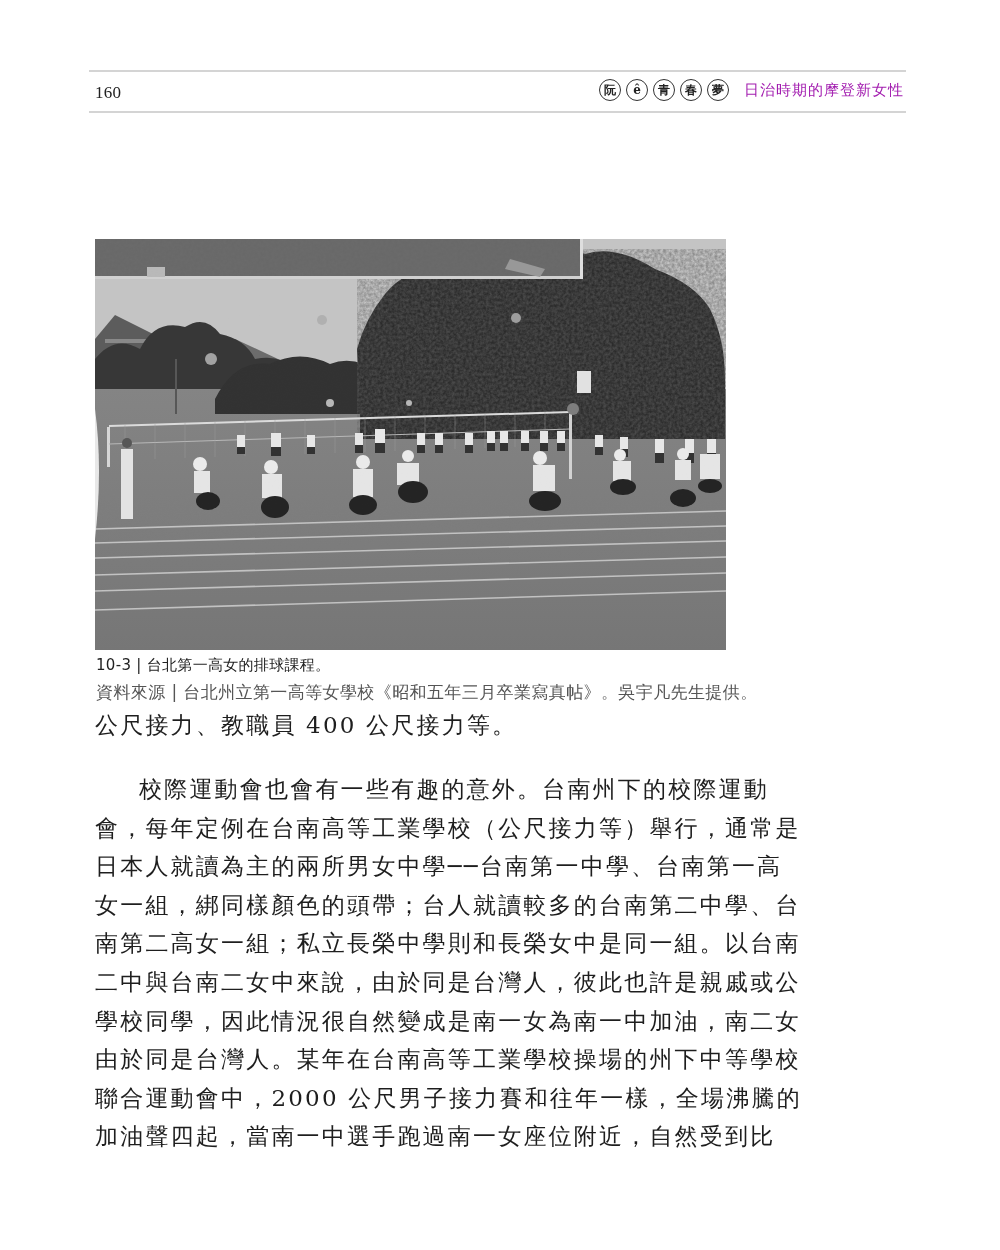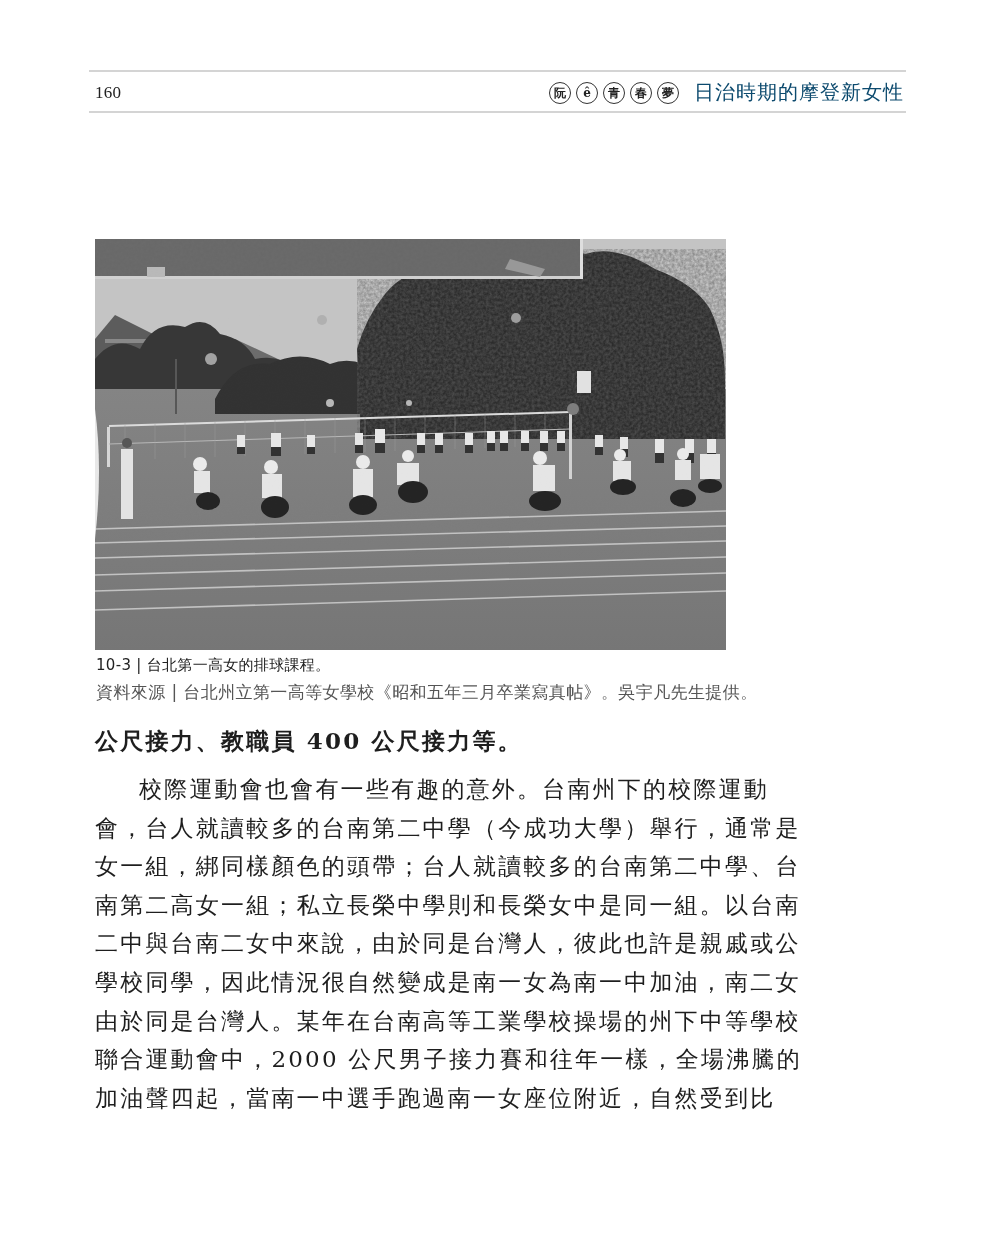--- a/index.html
+++ b/index.html
@@ -6,33 +6,33 @@
   body { width: 1000px; height: 1250px; position: relative; overflow: hidden; font-family: "DejaVu Serif", "Liberation Serif", serif; color: #1a1a1a; }
 
   .rule { position: absolute; left: 89px; width: 817px; height: 2px; background: #d4d4d4; }
   .rule.top { top: 70px; }
   .rule.bottom { top: 111px; }
 
   .page-number { position: absolute; left: 95px; top: 83px; font-family: "Liberation Serif", serif; font-size: 17px; color: #222; letter-spacing: 0.2px; }
 
   .running-head { position: absolute; right: 96px; top: 79px; display: flex; align-items: center; gap: 5px; }
   .seal { width: 22px; height: 22px; border: 1.6px solid #333; border-radius: 50%; box-sizing: border-box; display: flex; align-items: center; justify-content: center; font-family: "DejaVu Serif", serif; font-size: 12px; font-weight: bold; color: #222; line-height: 1; }
-  .book-subtitle { margin-left: 10px; font-family: "DejaVu Serif", serif; font-size: 20px; color: #0c4a6e; letter-spacing: 1px; }
+  .book-subtitle { margin-left: 10px; font-family: "DejaVu Serif", serif; font-size: 15px; color: #a21caf; letter-spacing: 1px; }
 
   
   .photo { position: absolute; left: 95px; top: 239px; width: 631px; height: 411px; overflow: hidden; background: #8a8a8a; }
   .photo svg { display: block; }
 
   .caption-title { position: absolute; left: 96px; top: 656px; font-family: "DejaVu Sans", "Liberation Sans", sans-serif; font-size: 15px; font-weight: normal; color: #222; letter-spacing: 0.3px; }
   .caption-source { position: absolute; left: 96px; top: 681px; font-family: "DejaVu Sans", "Liberation Sans", sans-serif; font-size: 17px; color: #555; letter-spacing: 0.4px; }
 
   .body-text { position: absolute; left: 95px; width: 640px; font-family: "DejaVu Serif", "Liberation Serif", serif; font-size: 23px; color: #1e1e1e; }
   .line { height: 38.6px; line-height: 38.6px; white-space: nowrap; letter-spacing: 2.2px; }
   .line.indent { padding-left: 44px; }
-  .continuation { top: 722px; font-weight: bold; }
+  .continuation { top: 706px; }
   .paragraph { top: 770px; }
 </style>
 </head>
 <body>
 
 <div class="rule top"></div>
 <div class="page-number">160</div>
 <div class="running-head">
   <span class="seal">阮</span>
   <span class="seal">ê</span>
@@ -211,21 +211,22 @@
 
 <div class="caption-title">10-3 | 台北第一高女的排球課程。</div>
 <div class="caption-source">資料來源 | 台北州立第一高等女學校《昭和五年三月卒業寫真帖》。吳宇凡先生提供。</div>
 
 <div class="body-text continuation">
   <div class="line">公尺接力、教職員 400 公尺接力等。</div>
 </div>
 
 <div class="body-text paragraph">
   <div class="line indent">校際運動會也會有一些有趣的意外。台南州下的校際運動</div>
-  <div class="line">會，台人就讀較多的台南第二中學（今成功大學）舉行，通常是</div>
+  <div class="line">會，每年定例在台南高等工業學校（公尺接力等）舉行，通常是</div>
+  <div class="line">日本人就讀為主的兩所男女中學──台南第一中學、台南第一高</div>
   <div class="line">女一組，綁同樣顏色的頭帶；台人就讀較多的台南第二中學、台</div>
   <div class="line">南第二高女一組；私立長榮中學則和長榮女中是同一組。以台南</div>
   <div class="line">二中與台南二女中來說，由於同是台灣人，彼此也許是親戚或公</div>
   <div class="line">學校同學，因此情況很自然變成是南一女為南一中加油，南二女</div>
   <div class="line">由於同是台灣人。某年在台南高等工業學校操場的州下中等學校</div>
   <div class="line">聯合運動會中，2000 公尺男子接力賽和往年一樣，全場沸騰的</div>
   <div class="line">加油聲四起，當南一中選手跑過南一女座位附近，自然受到比</div>
 </div>
 
 </body></html>

